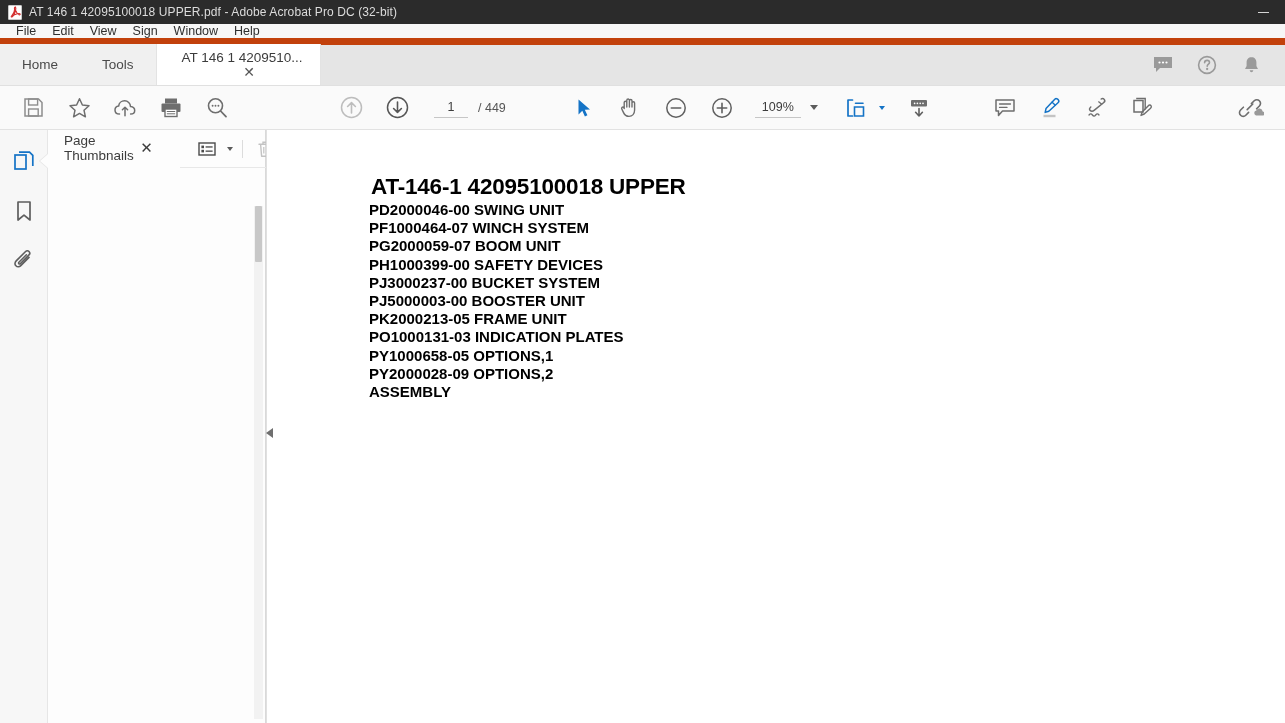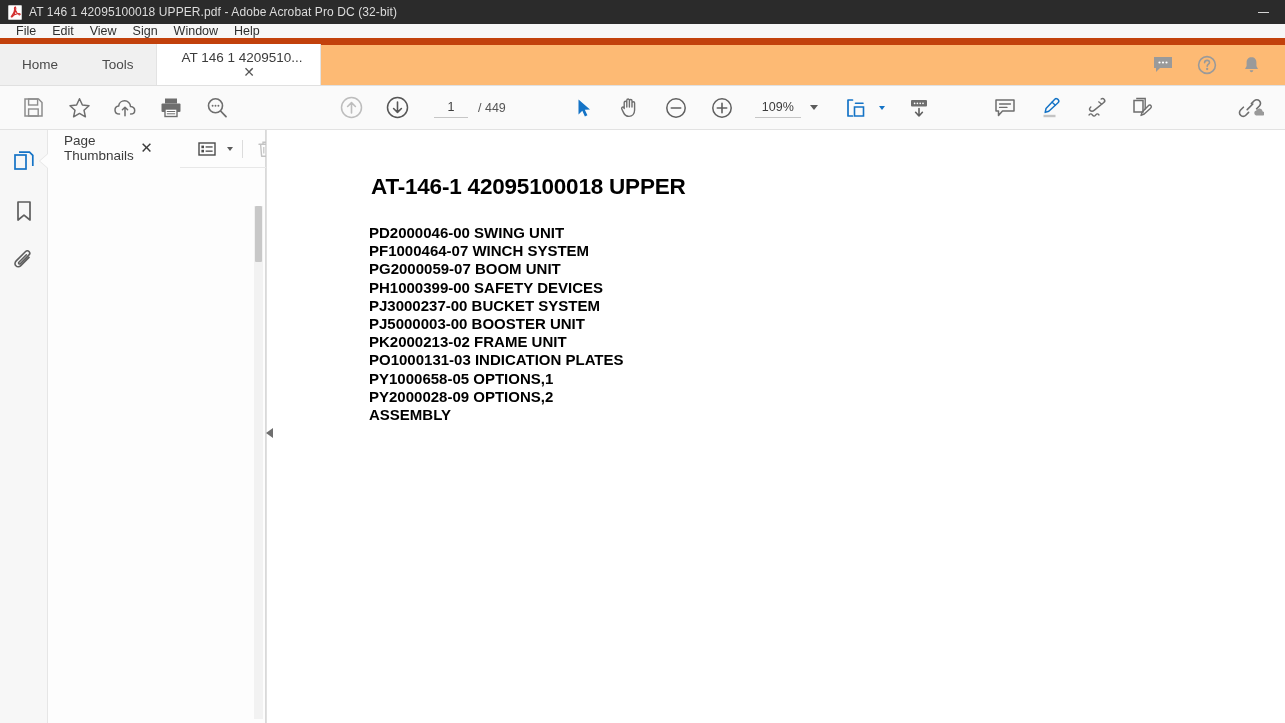--- a/index.html
+++ b/index.html
@@ -37,21 +37,21 @@
     height: 21px; background: #f7f7f7; border-bottom: 7px solid #c2410c;
     display: flex; align-items: center; padding-left: 8px; gap: 0;
   }
   .menu-item {
     font-size: 12.5px; color: #2f2f2f; padding: 2px 8px; cursor: default;
     font-family: "Liberation Sans", sans-serif;
   }
 
   
   .tabbar {
-    height: 41px; background: #fdba74; display: flex; align-items: flex-end;
+    height: 41px; background: #e5e5e5; display: flex; align-items: flex-end;
     position: relative; border-bottom: 1px solid #e0e0e0;
   }
   .tab {
     height: 41px; display: flex; align-items: center; justify-content: center;
     font-size: 13.5px; color: #4a4a4a; padding: 0 22px; position: relative;
     background: #f0f0f0; white-space: nowrap;
   }
   .tab.doc-tab {
     background: #ffffff; padding: 0 14px 0 22px; min-width: 165px;
     border-left: 1px solid #e3e3e3; border-right: 1px solid #e3e3e3;
@@ -160,21 +160,21 @@
   
   .doc-view {
     flex: 1; background: #ffffff; position: relative; overflow: hidden;
     border-left: 1px solid #e0e0e0;
   }
   .doc-page { position: absolute; left: 0; top: 0; right: 0; bottom: 0; background: #fff; }
   .doc-content { position: absolute; left: 104px; top: 44px; }
   .doc-title {
     font-family: "Liberation Sans", sans-serif; font-weight: bold;
     font-size: 22.5px; color: #000; letter-spacing: -0.2px; white-space: nowrap;
-    margin: 0 0 24px 0;
+    margin: 0 0 1px 0;
   }
   .doc-line {
     font-family: "Liberation Sans", sans-serif; font-weight: bold;
     font-size: 15px; color: #000; white-space: nowrap; line-height: 18.2px;
     margin-left: -2px;
   }
 </style>
 </head>
 <body>
 
@@ -556,21 +556,21 @@
     <div class="doc-view">
       <div class="doc-page">
         <div class="doc-content">
           <div class="doc-title">AT-146-1 42095100018 UPPER</div>
           <div class="doc-line">PD2000046-00 SWING UNIT</div>
           <div class="doc-line">PF1000464-07 WINCH SYSTEM</div>
           <div class="doc-line">PG2000059-07 BOOM UNIT</div>
           <div class="doc-line">PH1000399-00 SAFETY DEVICES</div>
           <div class="doc-line">PJ3000237-00 BUCKET SYSTEM</div>
           <div class="doc-line">PJ5000003-00 BOOSTER UNIT</div>
-          <div class="doc-line">PK2000213-02 FRAME UNIT</div>
+          <div class="doc-line">PK2000213-05 FRAME UNIT</div>
           <div class="doc-line">PO1000131-03 INDICATION PLATES</div>
           <div class="doc-line">PY1000658-05 OPTIONS,1</div>
           <div class="doc-line">PY2000028-09 OPTIONS,2</div>
           <div class="doc-line">ASSEMBLY</div>
         </div>
       </div>
     </div>
 
   </div>
 </div>

